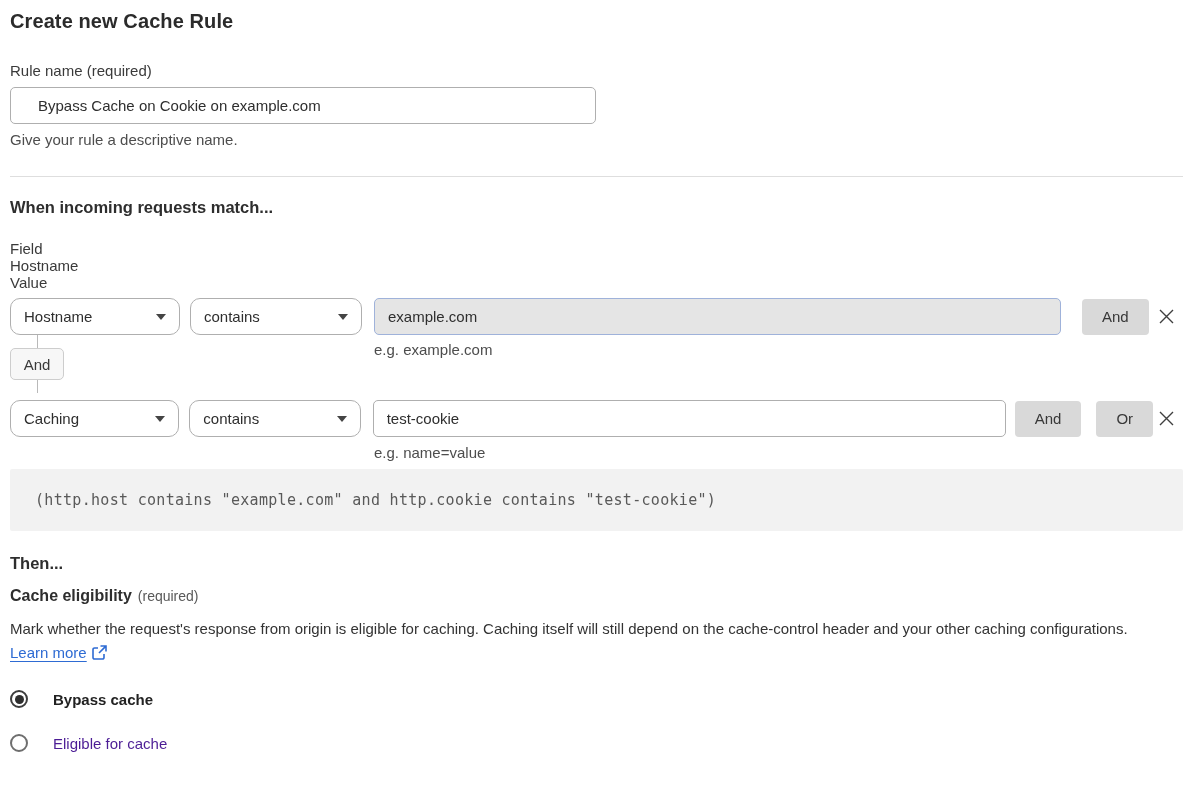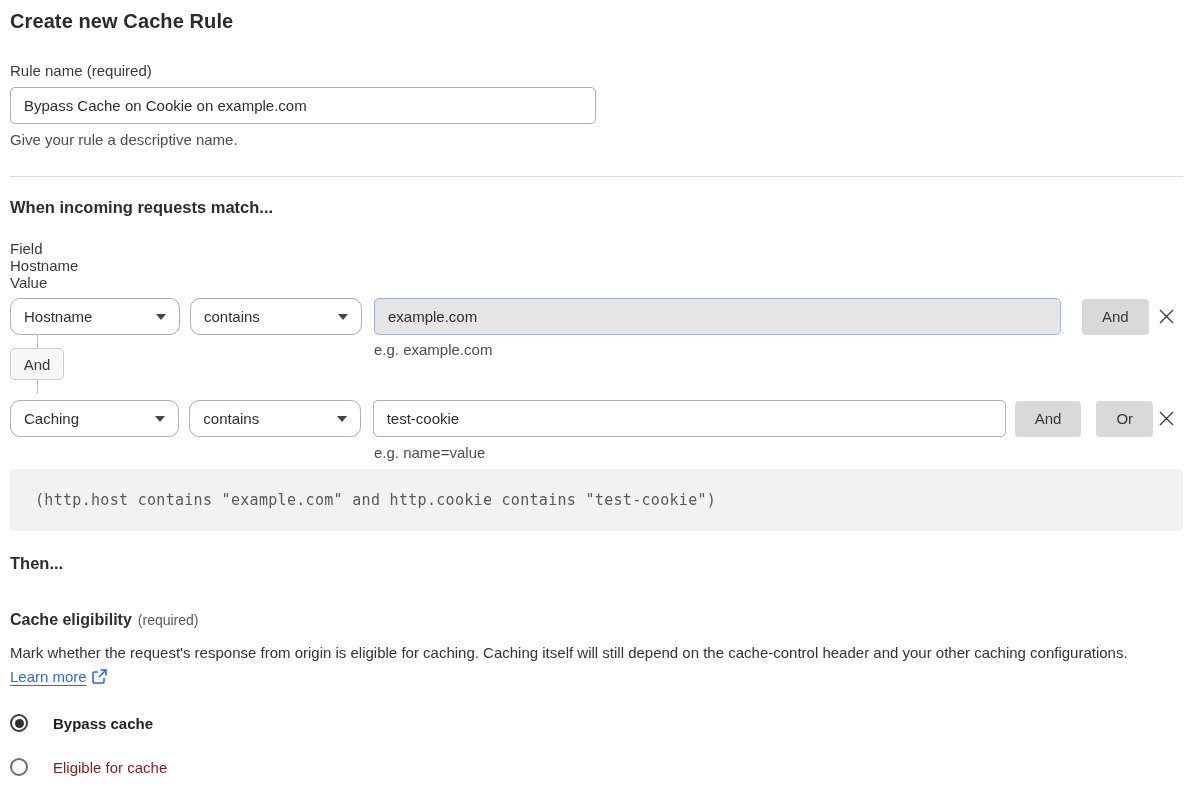--- a/index.html
+++ b/index.html
@@ -8,21 +8,21 @@
     width:1200px; height:793px; overflow:hidden;
     font-family:"Liberation Sans","DejaVu Sans",sans-serif;
     color:#313131; font-size:15px; position:relative;
   }
   .page { width:1173px; margin:0 0 0 10px; padding-top:10px; }
 
   .title { font-size:20px; font-weight:700; color:#2b2b2b; letter-spacing:.1px; }
 
   .field-label { display:block; font-size:15px; color:#3a3a3a; margin-top:29px; }
   .rule-name-input {
-    display:block; width:586px; height:37px; margin-top:8px; padding:0 13px;
+    display:block; width:586px; height:37px; margin-top:8px; padding:0 27px;
     font-family:"Liberation Sans","DejaVu Sans",sans-serif; font-size:15px; color:#2e2e2e;
     border:1px solid #afafaf; border-radius:5px; background:#fff; outline:none;
   }
   .helper { font-size:15px; color:#4d4d4d; margin-top:7px; }
 
   .divider { border:none; border-top:1px solid #dedede; margin-top:28px; }
 
   .section-heading { font-size:16.5px; font-weight:700; color:#2e2e2e; }
   .match-heading { margin-top:21px; }
 
@@ -80,36 +80,36 @@
   .expr-label { font-size:15px; color:#3a3a3a; }
   .link { color:#2e6bd3; text-decoration:underline; text-underline-offset:3px; cursor:pointer; font-size:15px; }
   .code-block {
     margin-top:8px; background:#f2f2f2; border-radius:2px; padding:22px 25px;
     font-family:"DejaVu Sans Mono","Liberation Mono",monospace;
     font-size:15px; color:#595959; letter-spacing:.3px; white-space:pre;
   }
 
   .then-heading { margin-top:23px; }
 
-  .elig-heading { margin-top:38px; font-size:16px; font-weight:700; color:#2e2e2e; }
+  .elig-heading { margin-top:14px; font-size:16px; font-weight:700; color:#2e2e2e; }
   .required-note { font-size:14px; font-weight:400; color:#595959; margin-left:6px; }
 
   .description { margin-top:12px; font-size:15px; line-height:24px; color:#333333; max-width:1160px; }
   .ext-icon { vertical-align:-2px; margin-left:5px; }
 
   .radio-option { display:flex; align-items:center; margin-top:26px; cursor:pointer; }
   .radio-option.first { margin-top:25px; }
   .radio {
     width:18px; height:18px; border-radius:50%; flex:0 0 auto;
     display:flex; align-items:center; justify-content:center;
   }
   .radio.on  { border:2px solid #3d3d3d; }
   .radio.off { border:2px solid #6e6e6e; }
   .radio.on::after { content:""; width:9px; height:9px; border-radius:50%; background:#2e2e2e; }
-  .radio-label { margin-left:25px; font-size:15px; color:#7f1d1d; }
+  .radio-label { margin-left:25px; font-size:15px; color:#4c1d95; }
   .radio-option.first .radio-label { font-weight:700; color:#222; }
 </style>
 </head>
 <body>
 
 <div class="page">
 
   <h1 class="title">Create new Cache Rule</h1>
 
   <label class="field-label">Rule name (required)</label>

